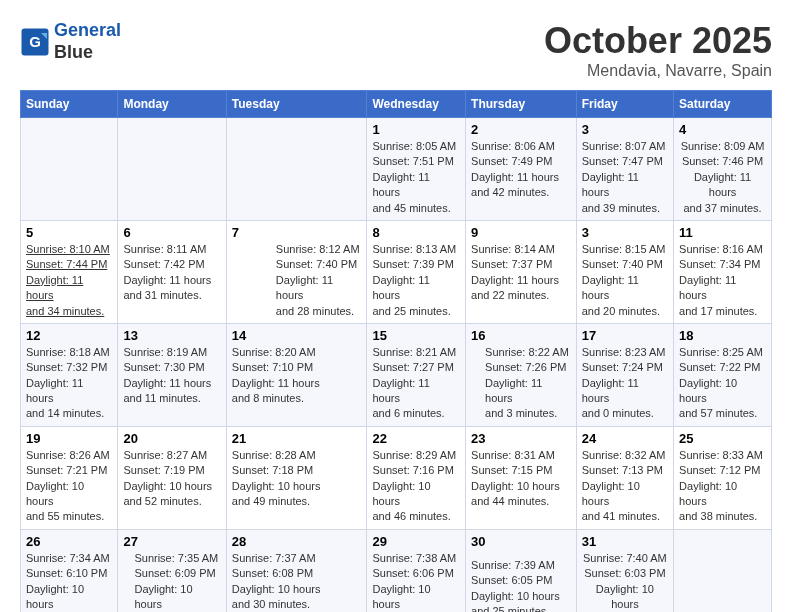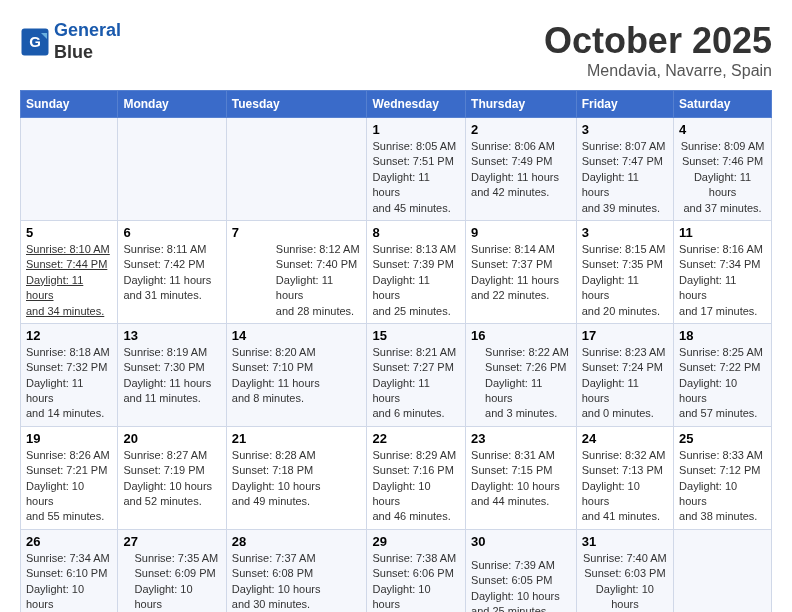--- a/index.html
+++ b/index.html
@@ -186,21 +186,21 @@
         <td>
           <div class="day-number">9</div>
           <div class="day-info" style="white-space: pre-line;">Sunrise: 8:14 AM
 Sunset: 7:37 PM
 Daylight: 11 hours
 and 22 minutes.</div>
         </td>
         <td>
           <div class="day-number">3</div>
           <div class="day-info" style="white-space: pre-line;">Sunrise: 8:15 AM
-Sunset: 7:35 PM
+Sunset: 7:40 PM
 Daylight: 11 hours
 and 20 minutes.</div>
         </td>
         <td>
           <div class="day-number">11</div>
           <div class="day-info" style="white-space: pre-line;">Sunrise: 8:16 AM
 Sunset: 7:34 PM
 Daylight: 11 hours
 and 17 minutes.</div>
         </td>

